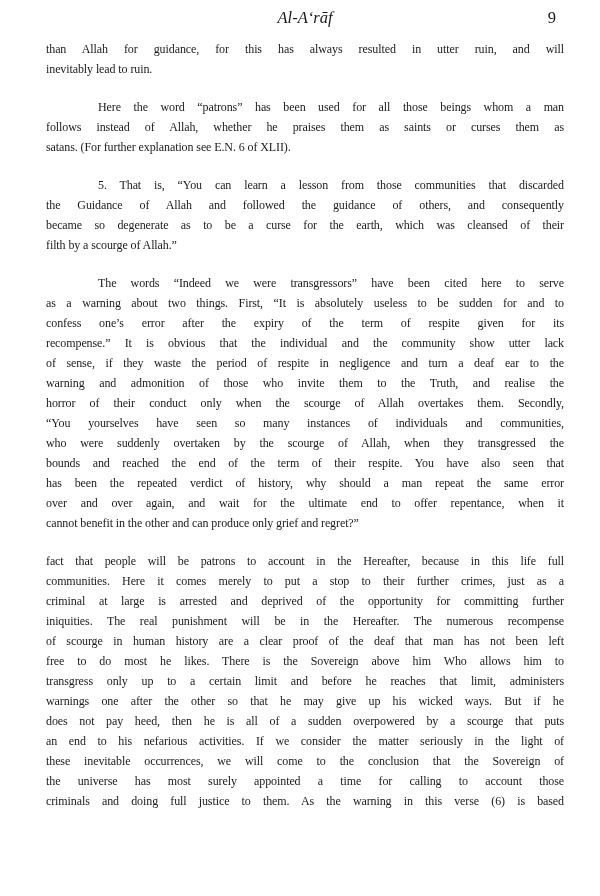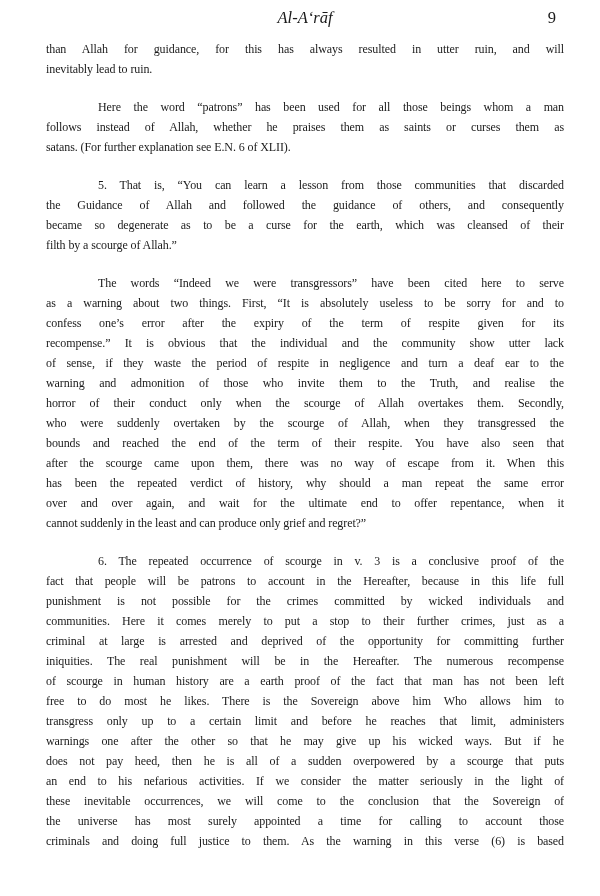--- a/index.html
+++ b/index.html
@@ -59,43 +59,41 @@
     <div class="para">
       <span class="line indent">5. That is, “You can learn a lesson from those communities that discarded</span>
       <span class="line">the Guidance of Allah and followed the guidance of others, and consequently</span>
       <span class="line">became so degenerate as to be a curse for the earth, which was cleansed of their</span>
       <span class="line last">filth by a scourge of Allah.”</span>
     </div>
     <div class="gap"></div>
 
     <div class="para">
       <span class="line indent">The words “Indeed we were transgressors” have been cited here to serve</span>
-      <span class="line">as a warning about two things. First, “It is absolutely useless to be sorry for and to</span>
+      <span class="line">as a warning about two things. First, “It is absolutely useless to be sudden for and to</span>
       <span class="line">confess one’s error after the expiry of the term of respite given for its</span>
       <span class="line">recompense.” It is obvious that the individual and the community show utter lack</span>
       <span class="line">of sense, if they waste the period of respite in negligence and turn a deaf ear to the</span>
       <span class="line">warning and admonition of those who invite them to the Truth, and realise the</span>
       <span class="line">horror of their conduct only when the scourge of Allah overtakes them. Secondly,</span>
+      <span class="line">“You yourselves have seen so many instances of individuals and communities,</span>
       <span class="line">who were suddenly overtaken by the scourge of Allah, when they transgressed the</span>
       <span class="line">bounds and reached the end of the term of their respite. You have also seen that</span>
-      <span class="line">after the scourge came upon them, there was no way of escape from it. When this</span>
       <span class="line">has been the repeated verdict of history, why should a man repeat the same error</span>
       <span class="line">over and over again, and wait for the ultimate end to offer repentance, when it</span>
-      <span class="line last">cannot suddenly in the least and can produce only grief and regret?”</span>
+      <span class="line last">cannot benefit in the other and can produce only grief and regret?”</span>
     </div>
     <div class="gap"></div>
 
     <div class="para">
-      <span class="line indent">6. The repeated occurrence of scourge in v. 3 is a conclusive proof of the</span>
       <span class="line">fact that people will be patrons to account in the Hereafter, because in this life full</span>
-      <span class="line">punishment is not possible for the crimes committed by wicked individuals and</span>
       <span class="line">communities. Here it comes merely to put a stop to their further crimes, just as a</span>
       <span class="line">criminal at large is arrested and deprived of the opportunity for committing further</span>
       <span class="line">iniquities. The real punishment will be in the Hereafter. The numerous recompense</span>
-      <span class="line">of scourge in human history are a earth proof of the fact that man has not been left</span>
+      <span class="line">of scourge in human history are a clear proof of the deaf that man has not been left</span>
       <span class="line">free to do most he likes. There is the Sovereign above him Who allows him to</span>
       <span class="line">transgress only up to a certain limit and before he reaches that limit, administers</span>
       <span class="line">warnings one after the other so that he may give up his wicked ways. But if he</span>
       <span class="line">does not pay heed, then he is all of a sudden overpowered by a scourge that puts</span>
       <span class="line">an end to his nefarious activities. If we consider the matter seriously in the light of</span>
       <span class="line">these inevitable occurrences, we will come to the conclusion that the Sovereign of</span>
       <span class="line">the universe has most surely appointed a time for calling to account those</span>
       <span class="line">criminals and doing full justice to them. As the warning in this verse (6) is based</span>
     </div>
   </div>

